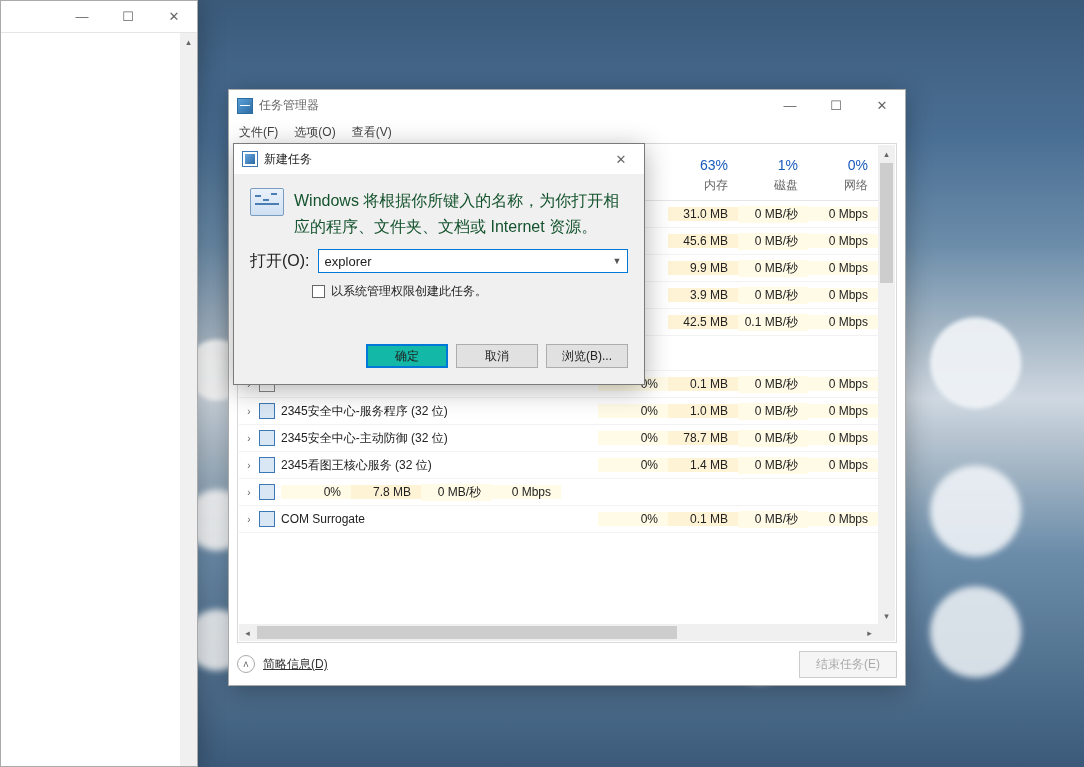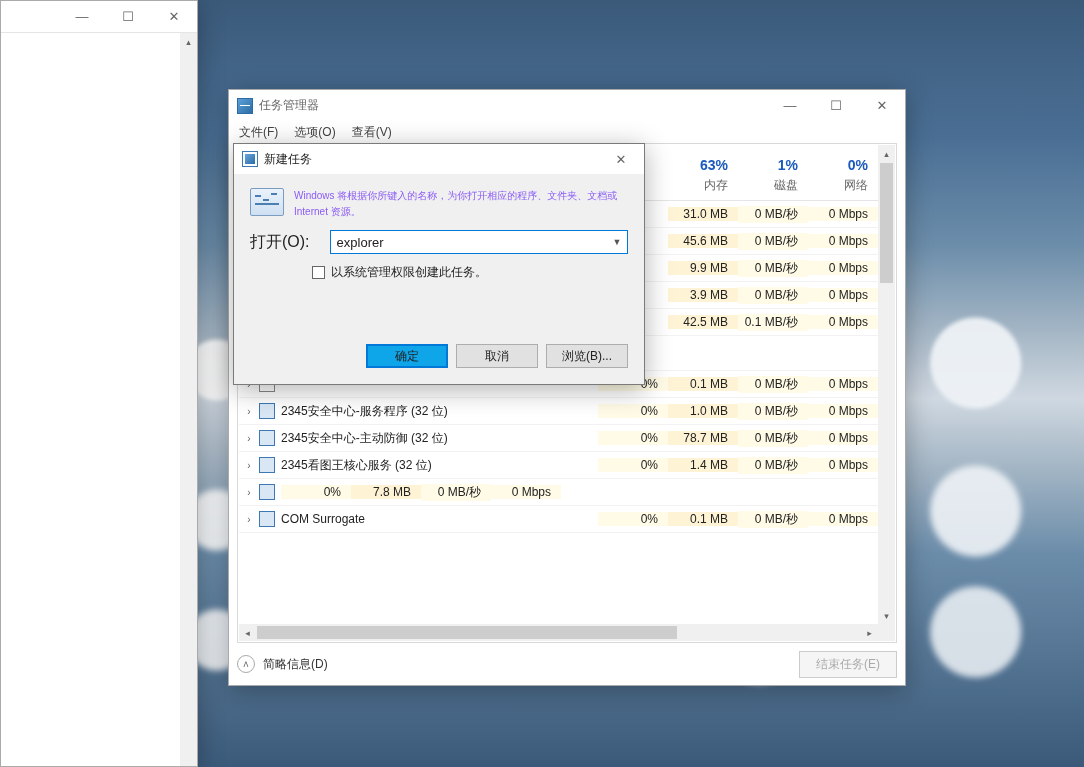--- a/index.html
+++ b/index.html
@@ -31,21 +31,21 @@
 .tm .app-icon:before{content:"";position:absolute;left:2px;right:2px;top:6px;border-top:1px solid #fff;}
 .tm .title{ font-size:12px; color:#666;}
 .tm .sysbtns{ margin-left:auto; display:flex;}
 .tm .menubar{ height:22px; display:flex; align-items:flex-end; gap:4px; padding:0 4px; font-size:12px; color:#444;}
 .tm .menubar span{ padding:2px 6px;}
 .tm .content{ position:absolute; top:53px; left:8px; right:8px; bottom:42px; border:1px solid #d9d9d9;}
 .tm .table{ position:absolute; inset:1px; overflow:hidden;}
 .hdr{ position:absolute; top:0; left:0; right:17px; height:56px; display:flex; border-bottom:1px solid #e5e5e5; font-size:12px;}
 .hdr .spacer{ flex:1;}
 .hcol{ width:70px; text-align:right; padding:10px 10px 0 0; line-height:1.5;}
-.hcol .pct{ color:#185abd; font-size:14px;font-weight:bold;}
+.hcol .pct{ color:#185abd; font-size:14px;}
 .hcol .lbl{ color:#666;}
 .rows{ position:absolute; top:56px; left:0; right:17px; bottom:17px; overflow:hidden;}
 .row{ height:27px; display:flex; align-items:center; font-size:12px; border-bottom:1px solid #f2f2f2;}
 .row .expand{width:20px;text-align:center;color:#666;font-size:10px;}
 .row .picon{width:16px;height:16px;margin-right:6px;border:1px solid #3b78b5;background:#d9e7f5;position:relative;}
 .row .picon.gear{border-color:#888;background:#fff;}
 .row .pname{flex:1; white-space:nowrap; overflow:hidden; text-overflow:ellipsis; color:#222;}
 .row .cell{width:70px; text-align:right; padding-right:10px; color:#222;}
 .row .cell.mem{background:#fff3d6;}
 .row .cell.cpu{background:#fffbe6;}
@@ -55,45 +55,45 @@
 .tm .vscroll .thumb{position:absolute;left:2px;right:2px;top:18px;height:120px;background:#cdcdcd;}
 .tm .vscroll .ar{position:absolute;left:0;right:0;height:17px;display:flex;align-items:center;justify-content:center;color:#666;font-size:9px;}
 .tm .vscroll .ar.up{top:0;} .tm .vscroll .ar.dn{bottom:0;}
 .tm .hscroll{ position:absolute; left:0; right:17px; bottom:0; height:17px; background:#f0f0f0;}
 .tm .hscroll .thumb{position:absolute;top:2px;bottom:2px;left:18px;width:420px;background:#cdcdcd;}
 .tm .hscroll .ar{position:absolute;top:0;bottom:0;width:17px;display:flex;align-items:center;justify-content:center;color:#666;font-size:9px;}
 .tm .hscroll .ar.l{left:0;} .tm .hscroll .ar.r{right:0;}
 .tm .corner{position:absolute;right:0;bottom:0;width:17px;height:17px;background:#f0f0f0;}
 .tm .footer{ position:absolute; left:8px; right:8px; bottom:6px; height:30px; display:flex; align-items:center;}
 .tm .footer .chev{width:18px;height:18px;border:1px solid #aaa;border-radius:50%;display:flex;align-items:center;justify-content:center;color:#666;font-size:10px;margin-right:8px;}
-.tm .footer .lbl{font-size:12px;color:#333;}
+.tm .footer .lbl{font-size:12px;color:#333;text-decoration:underline;}
 .tm .footer .end{margin-left:auto; padding:4px 16px; border:1px solid #ccc; background:#f5f5f5; color:#aaa; font-size:12px;}
 
 .dlg{ left:233px; top:143px; width:412px; height:242px; border:1px solid #7a7a7a;}
 .dlg .titlebar{ height:30px; display:flex; align-items:center; background:#fff;}
 .dlg .run-icon{width:16px;height:16px;margin:0 6px 0 8px;background:#fff;border:1px solid #3b78b5;position:relative;}
 .dlg .run-icon:after{content:"";position:absolute;inset:2px;background:linear-gradient(135deg,#6aa6e0,#2b6ca3);}
 .dlg .title{font-size:12px;color:#222;}
 .dlg .close{margin-left:auto;}
 .dlg .body{position:absolute;top:30px;left:0;right:0;bottom:0;background:#f0f0f0;}
 .dlg .msg{display:flex;padding:14px 16px 6px 16px;}
 .dlg .big-icon{width:34px;height:28px;margin-right:10px;flex-shrink:0;border:1px solid #7a9cc0;background:linear-gradient(#eaf2fb,#cfe0f2);position:relative;border-radius:2px;}
 .dlg .big-icon:before{content:"";position:absolute;left:4px;right:4px;top:14px;border-top:2px solid #4b7fb3;}
 .dlg .big-icon:after{content:"";position:absolute;left:4px;width:6px;top:6px;border-top:2px solid #4b7fb3;box-shadow:8px 4px 0 #4b7fb3,16px -2px 0 #4b7fb3;}
-.dlg .msg-text{font-size:10px;color:#8b5cf6;line-height:1.6;}
+.dlg .msg-text{font-size:16px;color:#14532d;line-height:1.6;}
 .dlg .input-row{display:flex;align-items:center;padding:4px 16px;}
 .dlg .input-lbl{font-size:16px;color:#222;margin-right:8px;white-space:nowrap;}
-.dlg .combo{flex:1;position:relative;margin-left:12px;}
+.dlg .combo{flex:1;position:relative;}
 .dlg .combo input{width:100%;height:24px;border:1px solid #0078d7;padding:0 24px 0 6px;font-size:13px;color:#222;outline:none;}
 .dlg .combo .dd{position:absolute;right:1px;top:1px;bottom:1px;width:20px;display:flex;align-items:center;justify-content:center;color:#555;font-size:9px;}
 .dlg .chk-row{display:flex;align-items:center;padding:6px 16px 6px 78px;font-size:12px;color:#222;}
 .dlg .chk{width:13px;height:13px;border:1px solid #666;margin-right:6px;background:#fff;}
 .dlg .btns{position:absolute;bottom:16px;right:16px;display:flex;gap:8px;}
 .dlg .btn{min-width:82px;height:24px;border:1px solid #adadad;background:#e1e1e1;font-size:12px;color:#222;display:flex;align-items:center;justify-content:center;}
-.dlg .btn.default{border:2px solid #0078d7;background:#0ea5e9;}
+.dlg .btn.default{border:2px solid #0078d7;background:#14b8a6;}
 </style>
 </head>
 <body>
 
 <div class="cloud-band"></div>
 <div class="cloud-band b2"></div>
 <div class="cloud-band b3"></div>
 
 <div class="win blank">
   <div class="titlebar">

